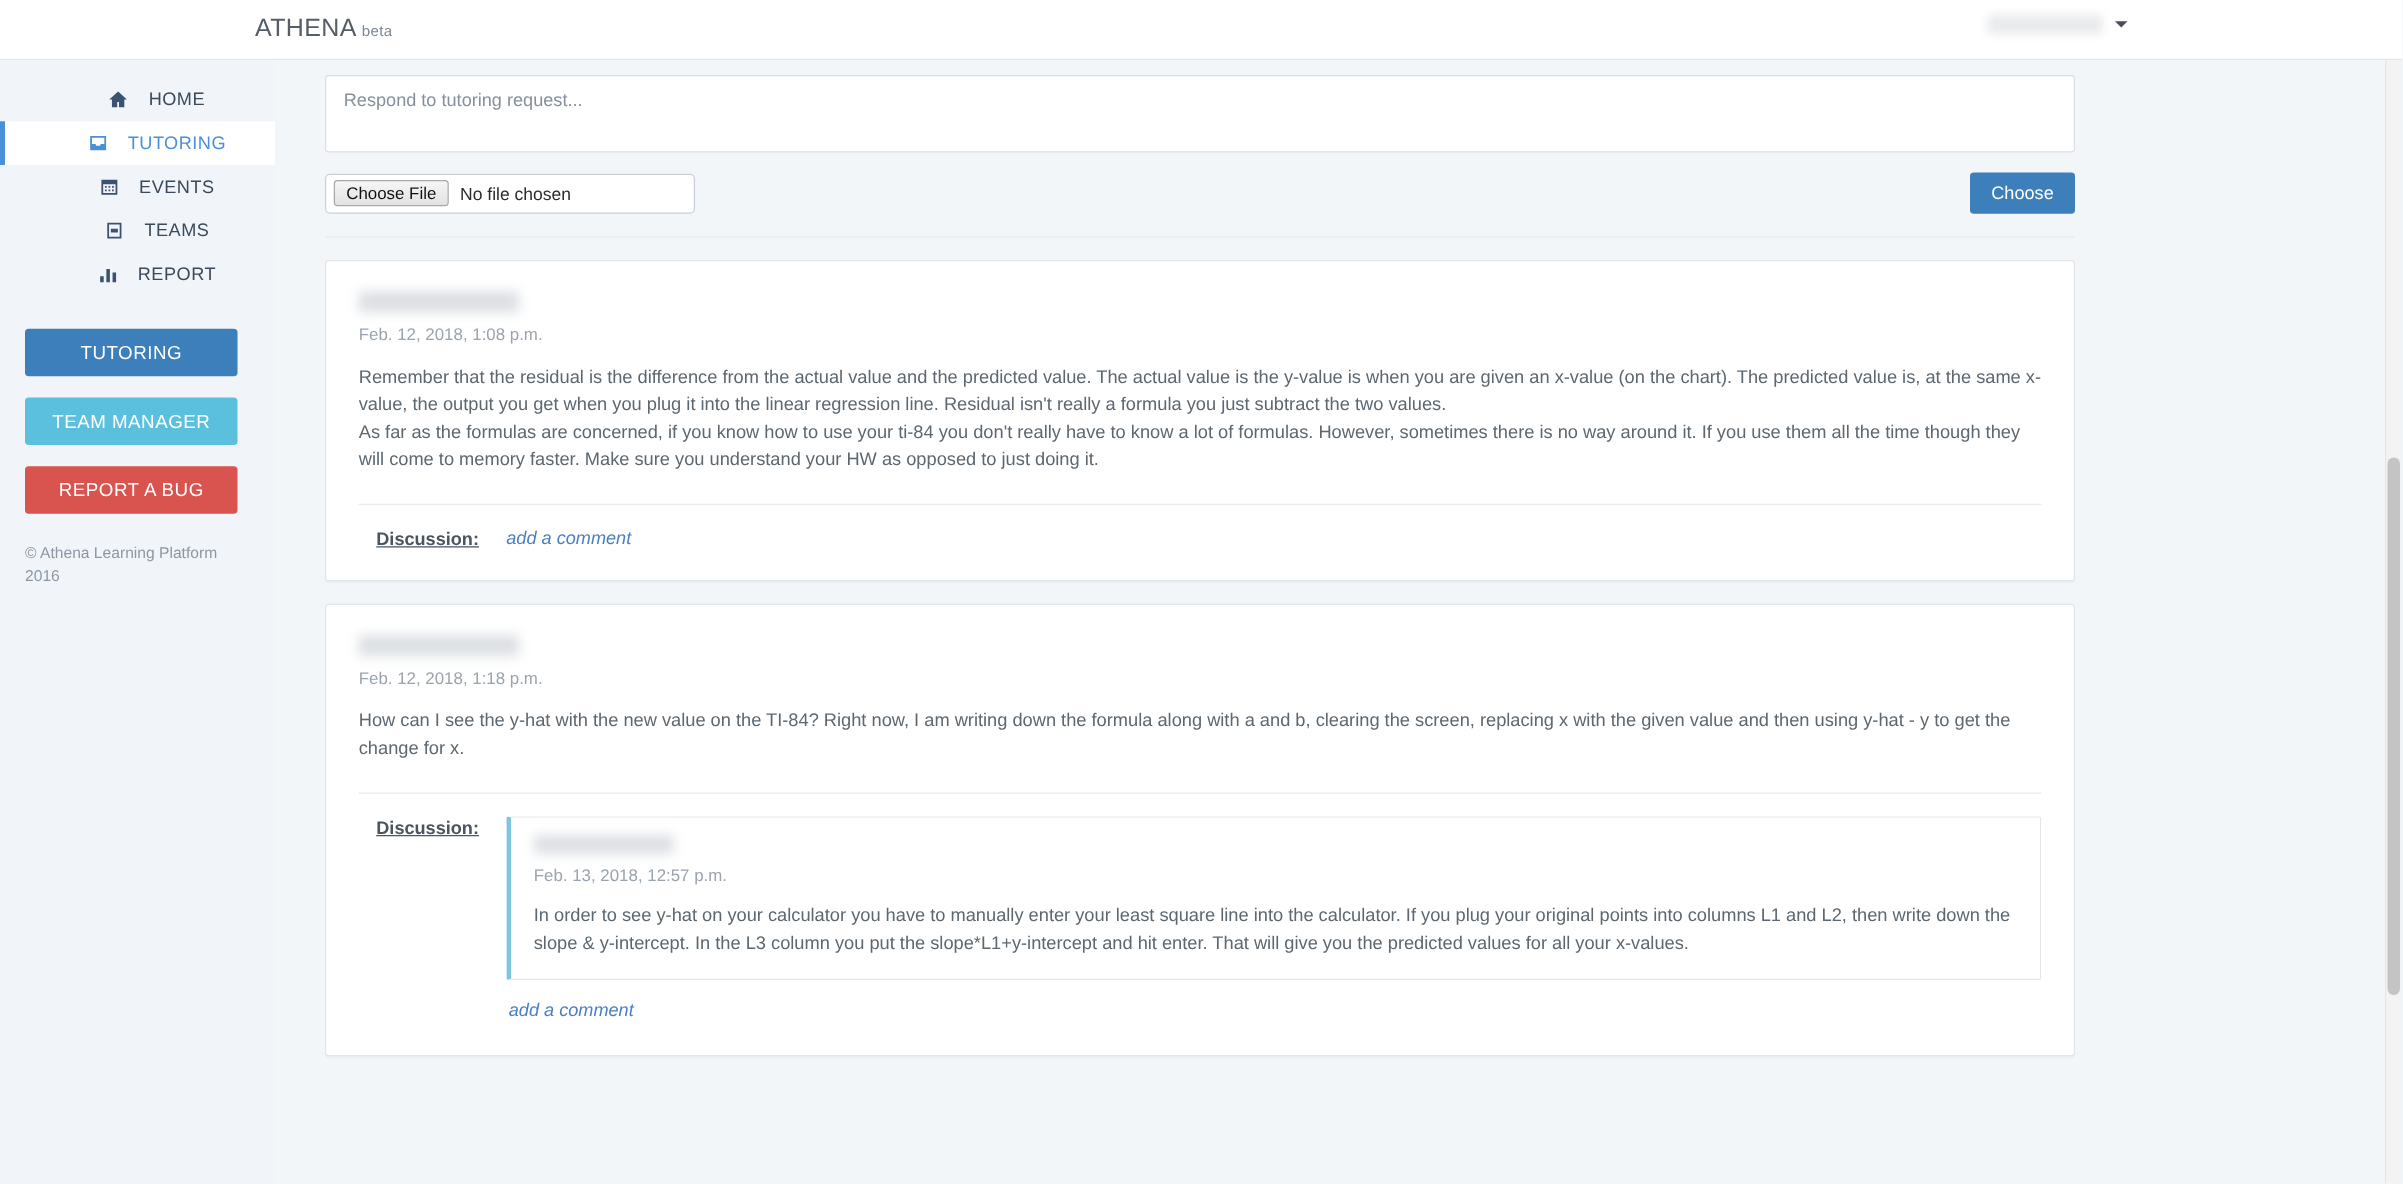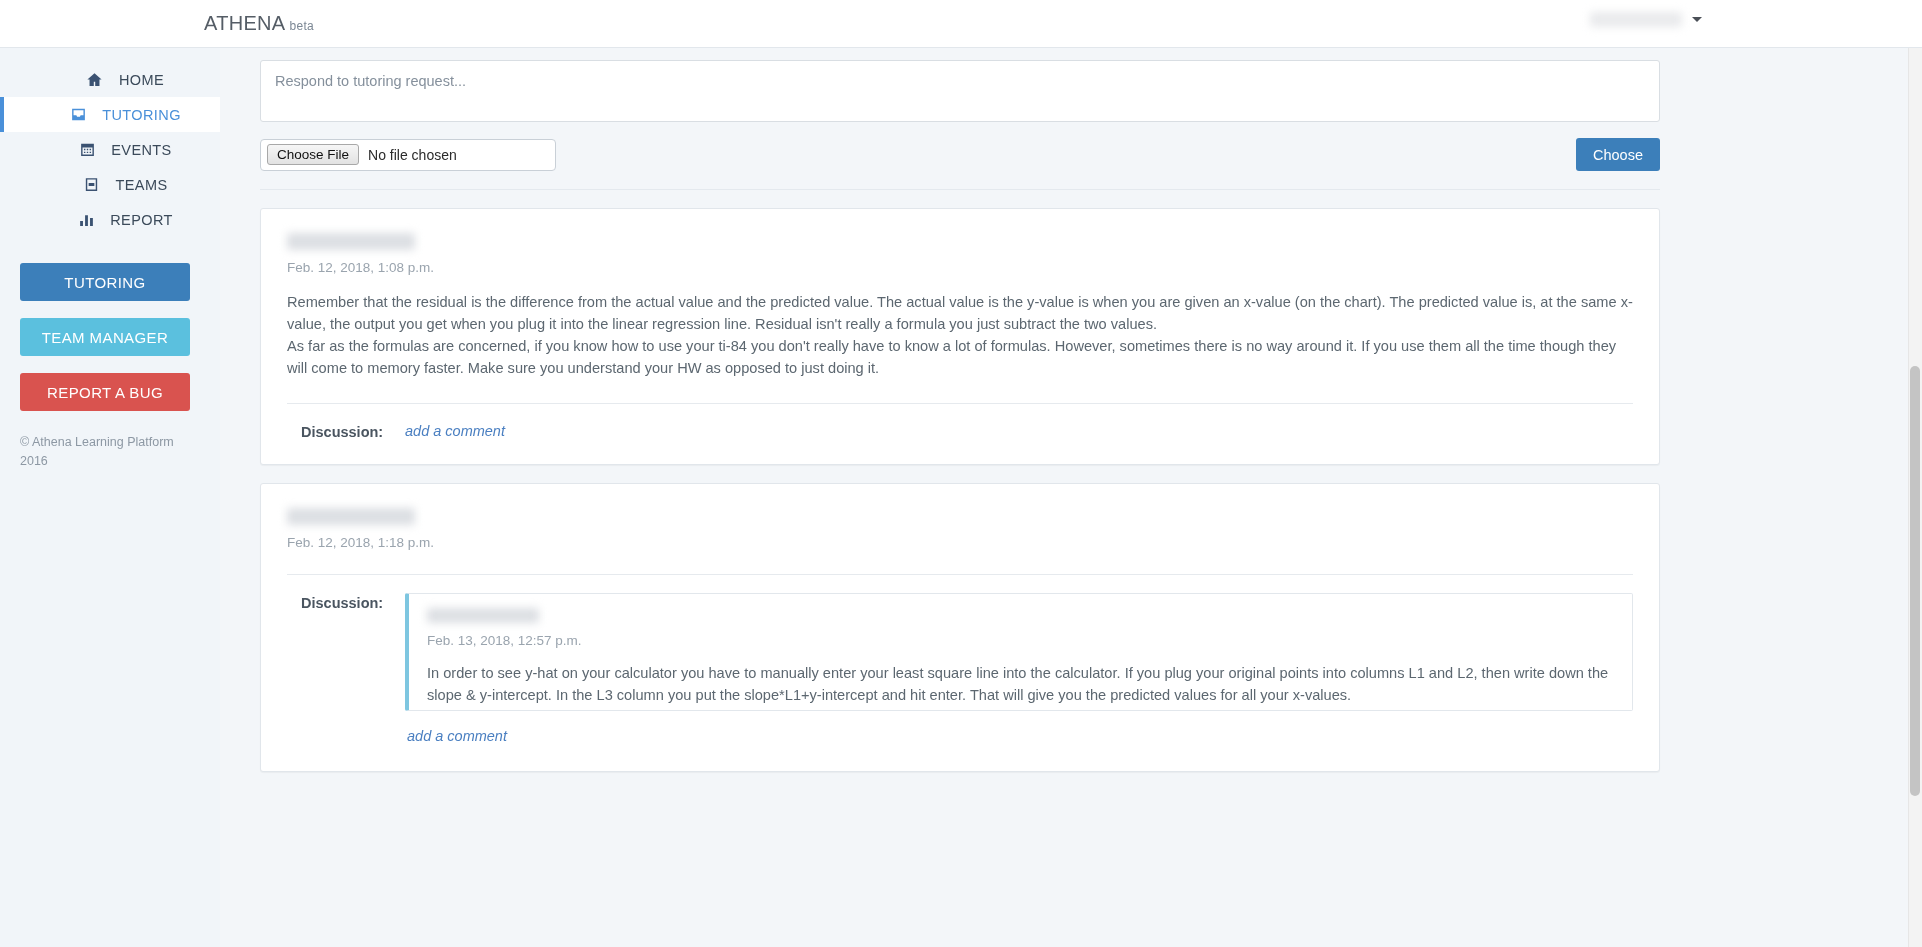--- a/index.html
+++ b/index.html
@@ -228,34 +228,35 @@
     align-items: flex-start;
     padding: 18px 0 6px 14px;
   }
   .discussion-label {
     color: #4a5560;
     font-weight: bold;
     font-size: 14.5px;
     width: 104px;
     flex: 0 0 104px;
     padding-top: 2px;
+    text-decoration: underline;
   }
   .add-comment {
     color: #4a7fc1;
     font-style: italic;
     font-size: 14.5px;
     cursor: pointer;
     text-decoration: none;
   }
   .comment-col { flex: 1; }
   .comment-box {
     border: 1px solid #e2e7ec;
     border-left: 4px solid #7ec6e0;
     border-radius: 2px;
-    padding: 14px 18px 4px 18px;
+    padding: 14px 18px 17px 18px;
     background: #ffffff;
   }
   .comment-box .timestamp { margin-bottom: 14px; }
   .comment-footer { padding: 16px 0 2px 2px; }
 
   
   .scrollbar-track {
     position: absolute;
     right: 0; top: 0; bottom: 0;
     width: 14px;
@@ -371,20 +372,23 @@
         <div class="discussion-label">Discussion:</div>
         <div class="comment-col">
           <a class="add-comment">add a comment</a>
         </div>
       </div>
     </div>
 
     <div class="card">
       <div class="author-blur"></div>
       <div class="timestamp">Feb. 12, 2018, 1:18 p.m.</div>
+      <div class="body-text">
+        <p>How can I see the y-hat with the new value on the TI-84? Right now, I am writing down the formula along with a and b, clearing the screen, replacing x with the given value and then using y-hat - y to get the change for x.</p>
+      </div>
       <div class="card-sep"></div>
       <div class="discussion-row">
         <div class="discussion-label">Discussion:</div>
         <div class="comment-col">
           <div class="comment-box">
             <div class="author-blur sm"></div>
             <div class="timestamp">Feb. 13, 2018, 12:57 p.m.</div>
             <div class="body-text">In order to see y-hat on your calculator you have to manually enter your least square line into the calculator. If you plug your original points into columns L1 and L2, then write down the slope &amp; y-intercept. In the L3 column you put the slope*L1+y-intercept and hit enter. That will give you the predicted values for all your x-values.</div>
           </div>
           <div class="comment-footer">

